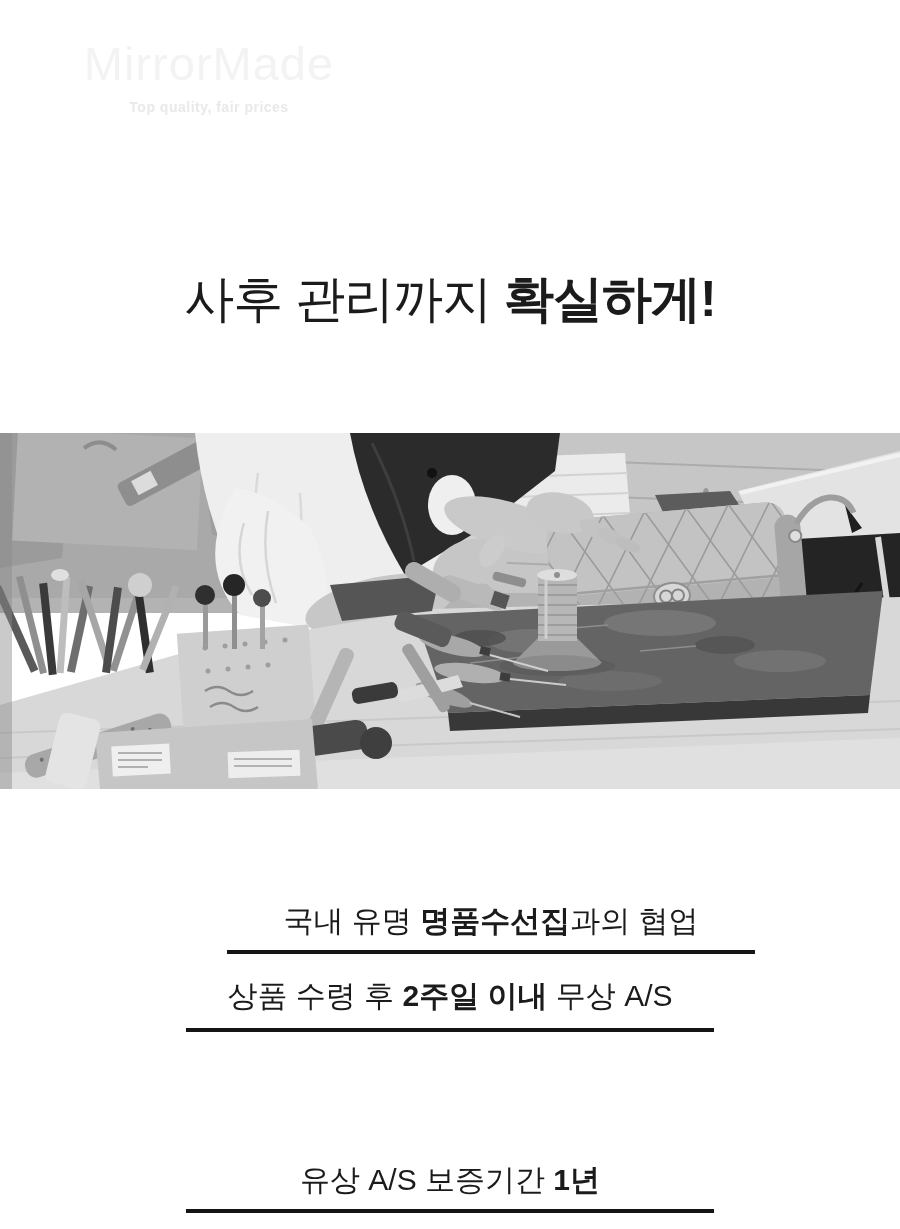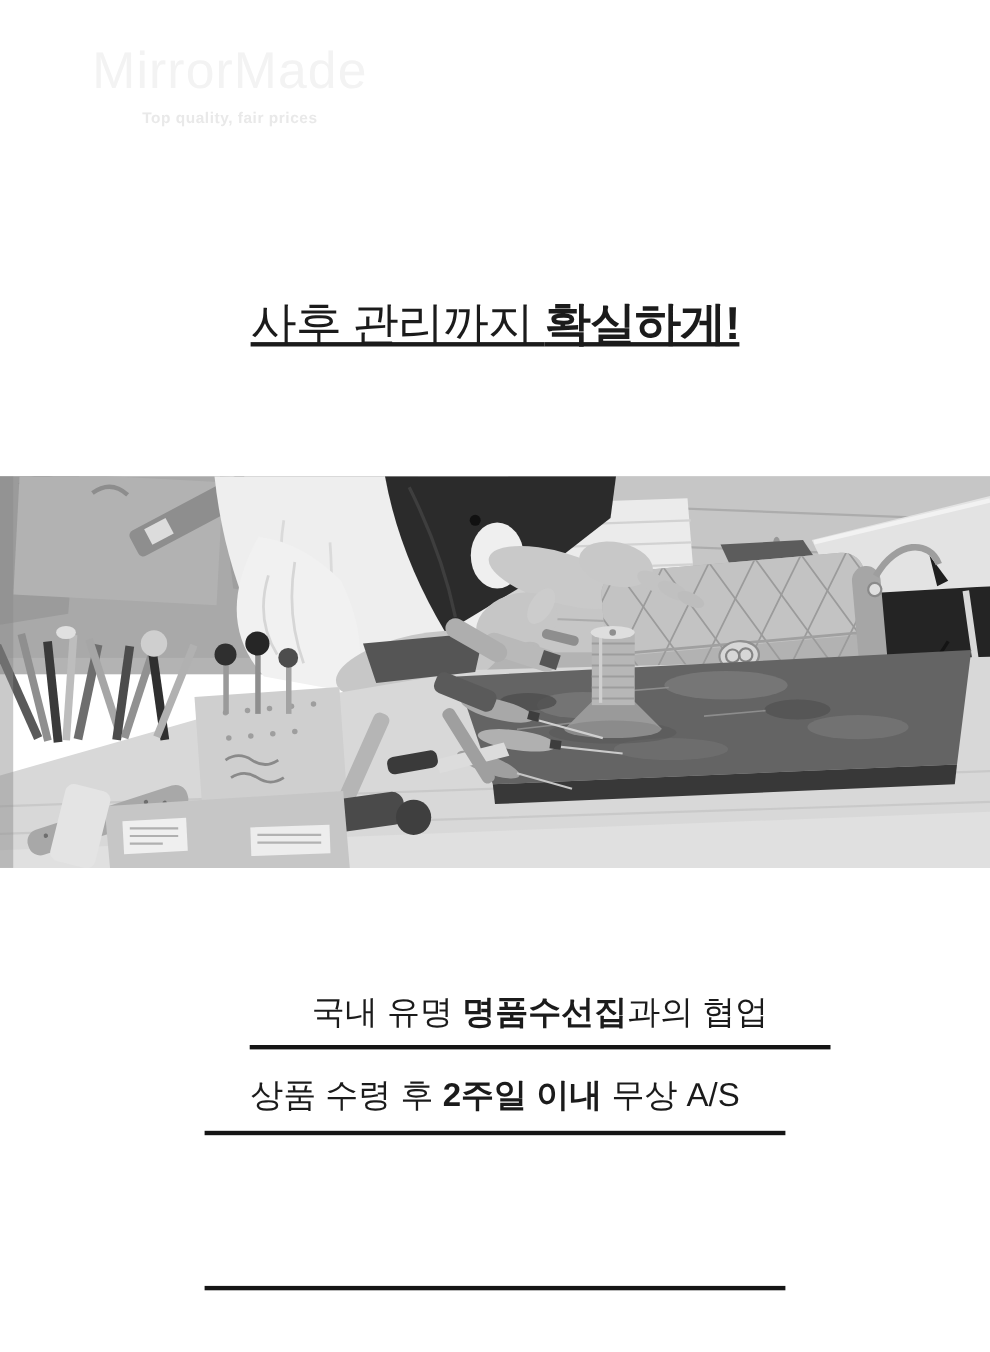--- a/index.html
+++ b/index.html
@@ -8,21 +8,21 @@
     background:var(--background,#ffffff);
     font-family:"Liberation Sans","DejaVu Sans",sans-serif;
     color:var(--text,#1b1b1b);
   }
   
   .brand{position:absolute;left:64px;top:38px;width:290px;text-align:center;user-select:none;}
   .brand-name{font-size:47px;font-weight:400;letter-spacing:1px;color:var(--watermark,#f3f3f3);line-height:1.1;}
   .brand-tagline{font-size:14px;font-weight:700;letter-spacing:.5px;color:var(--tagline,#e9e9e9);margin-top:9px;}
   
   .headline{position:absolute;top:266px;left:0;width:900px;margin:0;text-align:center;
-    font-size:42px;font-weight:500;letter-spacing:-1px;color:var(--text,#1b1b1b);text-decoration:underline;}
+    font-size:50px;font-weight:500;letter-spacing:-1px;color:var(--text,#1b1b1b);}
   .headline b{font-weight:800;}
   
   .photo{position:absolute;top:433px;left:0;width:900px;height:356px;margin:0;line-height:0;}
   .photo svg{display:block;}
   
   .feature{position:absolute;left:0;width:900px;text-align:center;}
   .feature-text{font-size:30px;line-height:40px;font-weight:400;color:var(--text,#1b1b1b);}
   .feature-text b{font-weight:800;}
   .feature-underline{width:528px;height:4px;background:var(--underline,#151515);margin:9px auto 0;}
   .feature.f1{top:901px;margin-left:41px;}
@@ -282,14 +282,15 @@
   <div class="feature-text"><span>국내 유명 </span><b>명품수선집</b><span>과의 협업</span></div>
   <div class="feature-underline"></div>
 </div>
 
 <div class="feature f2">
   <div class="feature-text"><span>상품 수령 후 </span><b>2주일 이내</b><span> 무상 A/S</span></div>
   <div class="feature-underline"></div>
 </div>
 
 <div class="feature f3">
+  <div class="feature-text"><span>유상 A/S 보증기간 </span><b>1년</b><span></span></div>
   <div class="feature-underline"></div>
 </div>
 
 </body></html>

